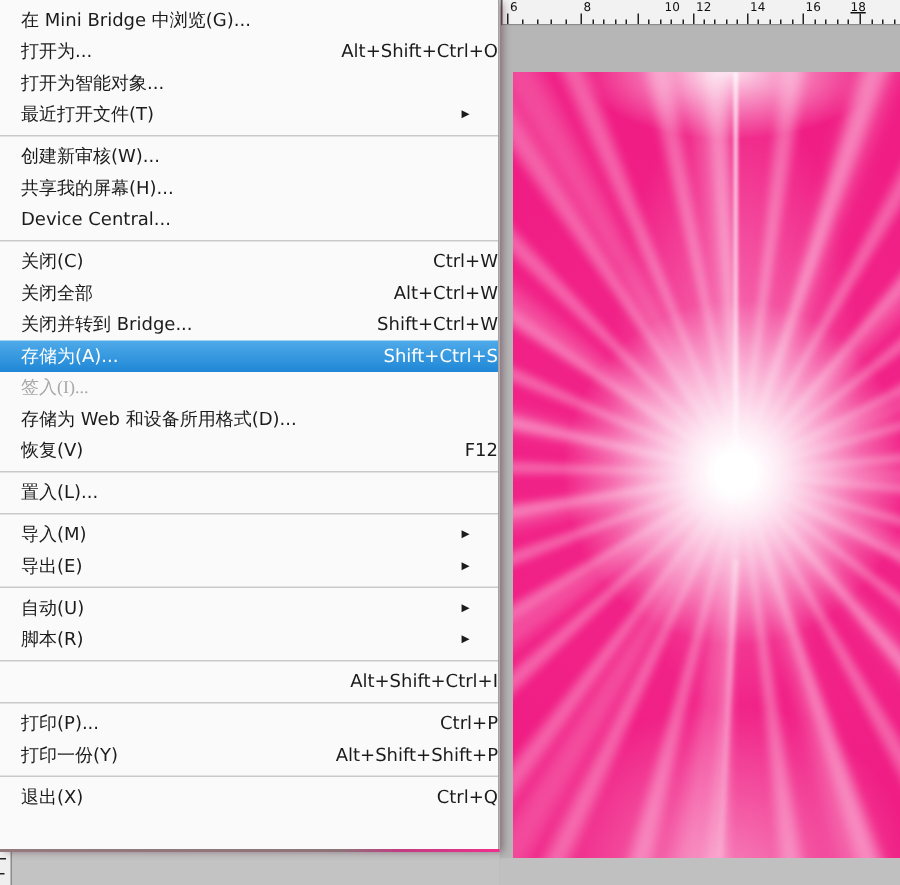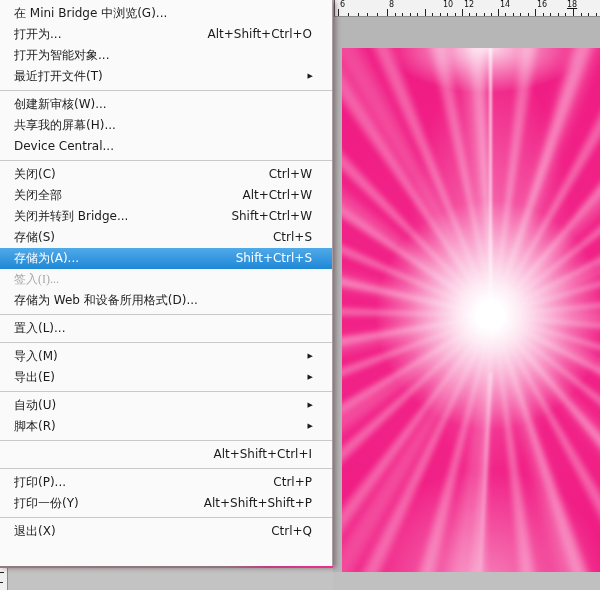--- a/index.html
+++ b/index.html
@@ -67,21 +67,21 @@
     background:#fafafa;border-right:1px solid #a8a0a2;
     box-shadow:3px 2px 5px rgba(70,30,50,.45);
     padding-top:3px;font-size:12px;z-index:5;
   }
   .menu::after{ 
     content:"";position:absolute;left:0;right:-1px;bottom:-2px;height:2px;
     background:linear-gradient(90deg,#94797d 0%,#8e7478 68%,#c13c82 80%,#ef2e8d 100%);
   }
   .mi{
     position:relative;height:21px;line-height:21px;
-    padding:0 20px 0 14px;color:#1b1b1b;
+    padding:0 0 0 14px;color:#1b1b1b;
     display:flex;align-items:center;white-space:nowrap;cursor:default;
   }
   .mi .lbl{flex:0 1 auto;overflow:hidden;}
   .mi .sc{margin-left:auto;padding-left:18px;}
   .mi .arrow{position:absolute;right:19px;top:0;bottom:0;font-size:7px;line-height:21px;color:#1b1b1b;}
   .mi.sel{background:linear-gradient(#4faae9,#1f87d6);color:#fff;}
   .mi.dis{color:#a8a8a8;font-family:Liberation Serif, serif;}
   .sep{height:7px;position:relative;}
   .sep::after{content:"";position:absolute;left:0;right:0;top:3px;height:1px;background:#c9c9c9;}
 </style>
@@ -177,34 +177,34 @@
       <span class="sc">Ctrl+W</span>
     </div>
     <div class="mi">
       <span class="lbl">关闭全部</span>
       <span class="sc">Alt+Ctrl+W</span>
     </div>
     <div class="mi">
       <span class="lbl">关闭并转到 Bridge...</span>
       <span class="sc">Shift+Ctrl+W</span>
     </div>
-    <div class="mi">
-      <span class="lbl">存储(S)</span>
-      <span class="sc">Ctrl+S</span>
-    </div>
     <div class="mi sel">
       <span class="lbl">存储为(A)...</span>
       <span class="sc">Shift+Ctrl+S</span>
     </div>
     <div class="mi dis">
       <span class="lbl">签入(I)...</span>
     </div>
     <div class="mi">
       <span class="lbl">存储为 Web 和设备所用格式(D)...</span>
     </div>
+    <div class="mi">
+      <span class="lbl">恢复(V)</span>
+      <span class="sc">F12</span>
+    </div>
     <div class="sep"></div>
     <div class="mi">
       <span class="lbl">置入(L)...</span>
     </div>
     <div class="sep"></div>
     <div class="mi">
       <span class="lbl">导入(M)</span>
       <span class="arrow">▶</span>
     </div>
     <div class="mi">

